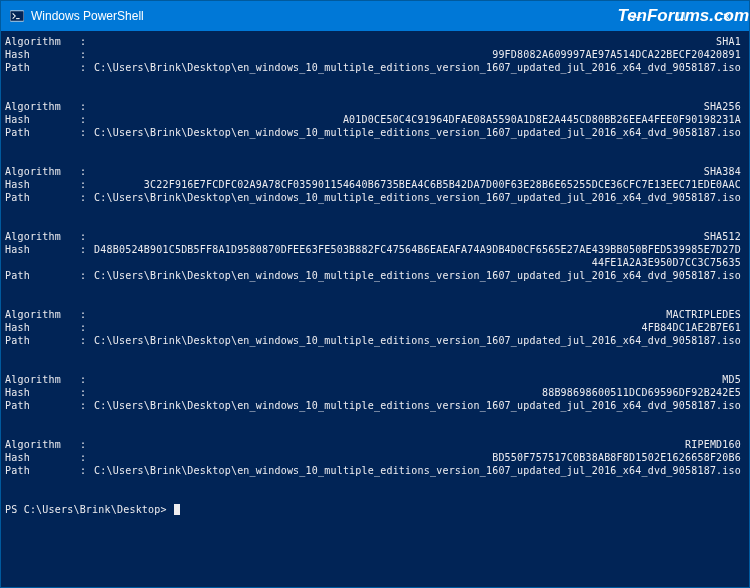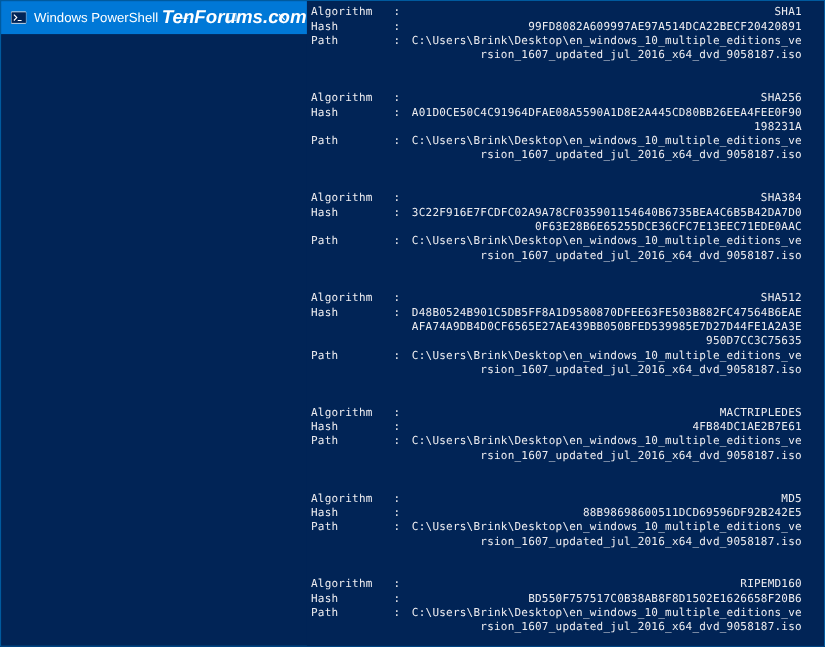--- a/index.html
+++ b/index.html
@@ -7,21 +7,21 @@
       width: 750px;
       height: 588px;
       overflow: hidden;
       font-family: Consolas, 'Lucida Console', monospace;
       background: #012456;
     }
     .window {
       width: 750px;
       height: 588px;
       display: flex;
-      flex-direction: row;
+      flex-direction: column;
       border: 1px solid #005a9e;
     }
     .titlebar {
       height: 30px;
       background: #0078d7;
       display: flex;
       align-items: center;
       color: #fff;
       font-family: 'Segoe UI', Tahoma, sans-serif;
       font-size: 12px;
@@ -63,21 +63,21 @@
       font-family: 'Segoe UI Symbol', sans-serif;
       font-size: 10px;
       cursor: default;
     }
     .terminal {
       flex: 1;
       background: #012456;
       color: #eeedf0;
       font-size: 10px;
       line-height: 13px;
-      padding: 4px 20px 0 4px;
+      padding: 4px 8px 0 4px;
       white-space: pre;
       overflow: hidden;
       letter-spacing: 0.2px;
     }
     .block { margin-bottom: 26px; }
     .block:last-of-type { margin-bottom: 13px; }
     .prompt { margin-top: 0; }
     .cursor {
       display: inline-block;
       width: 6px;

